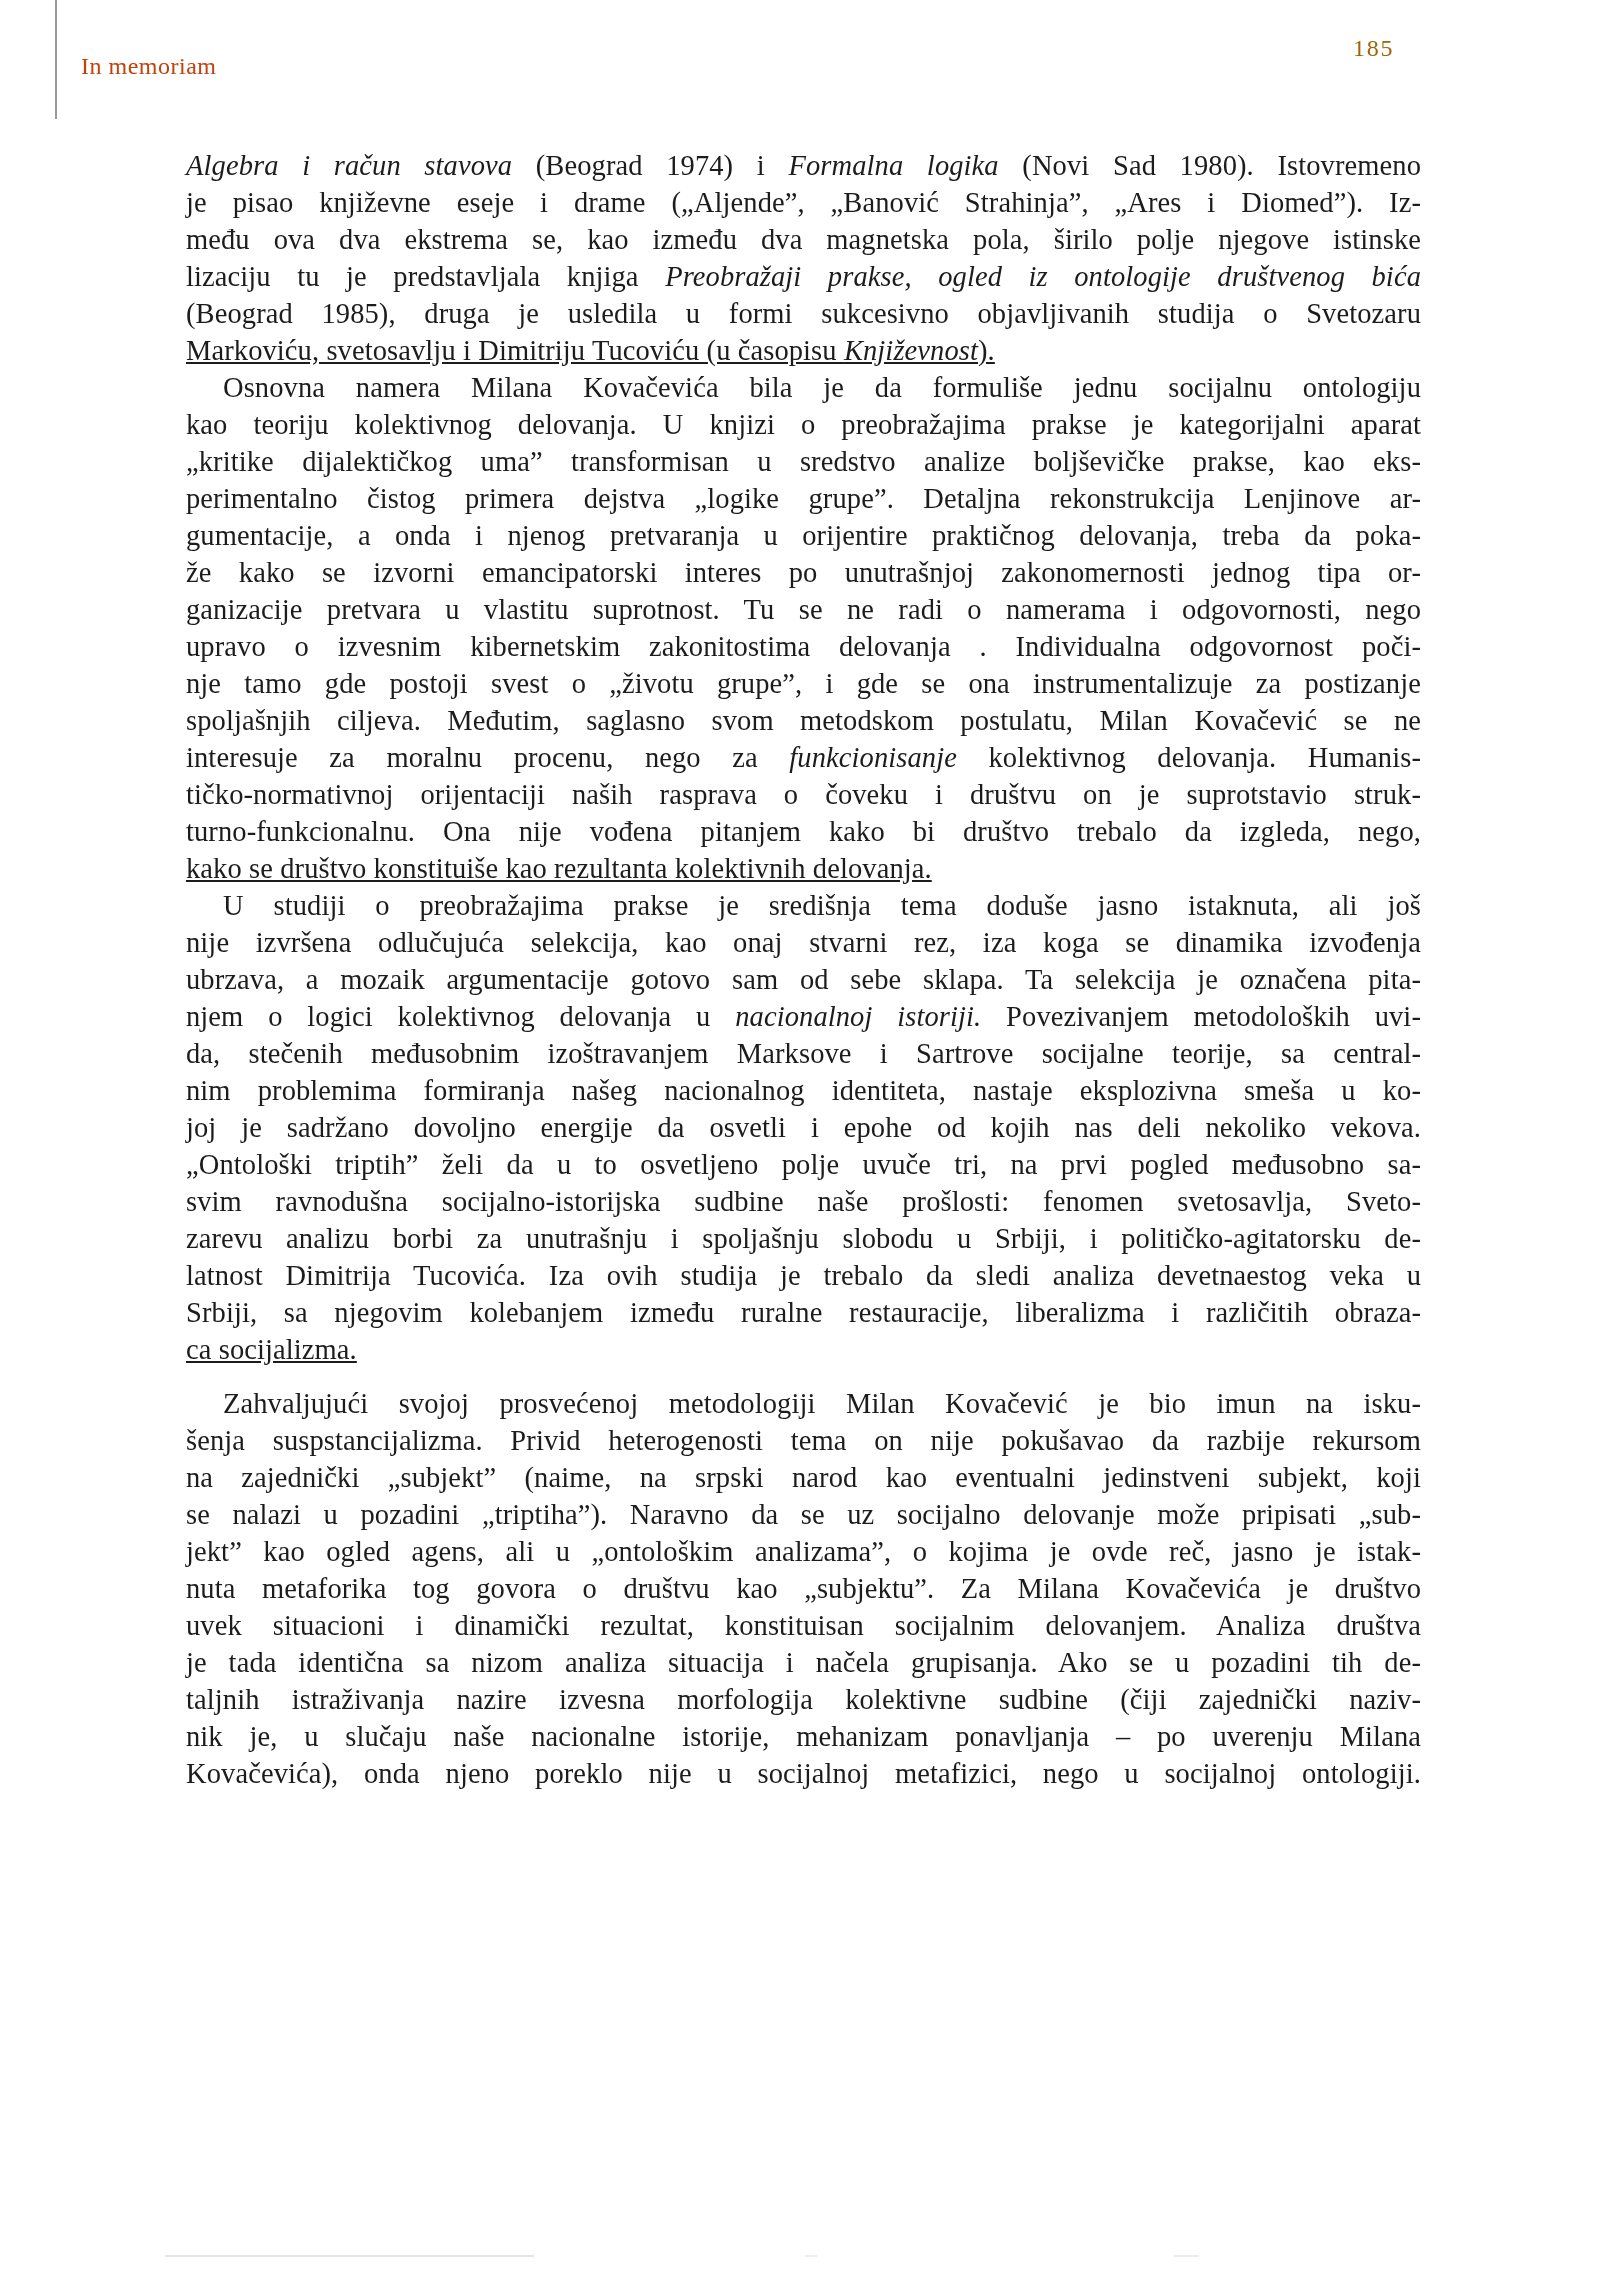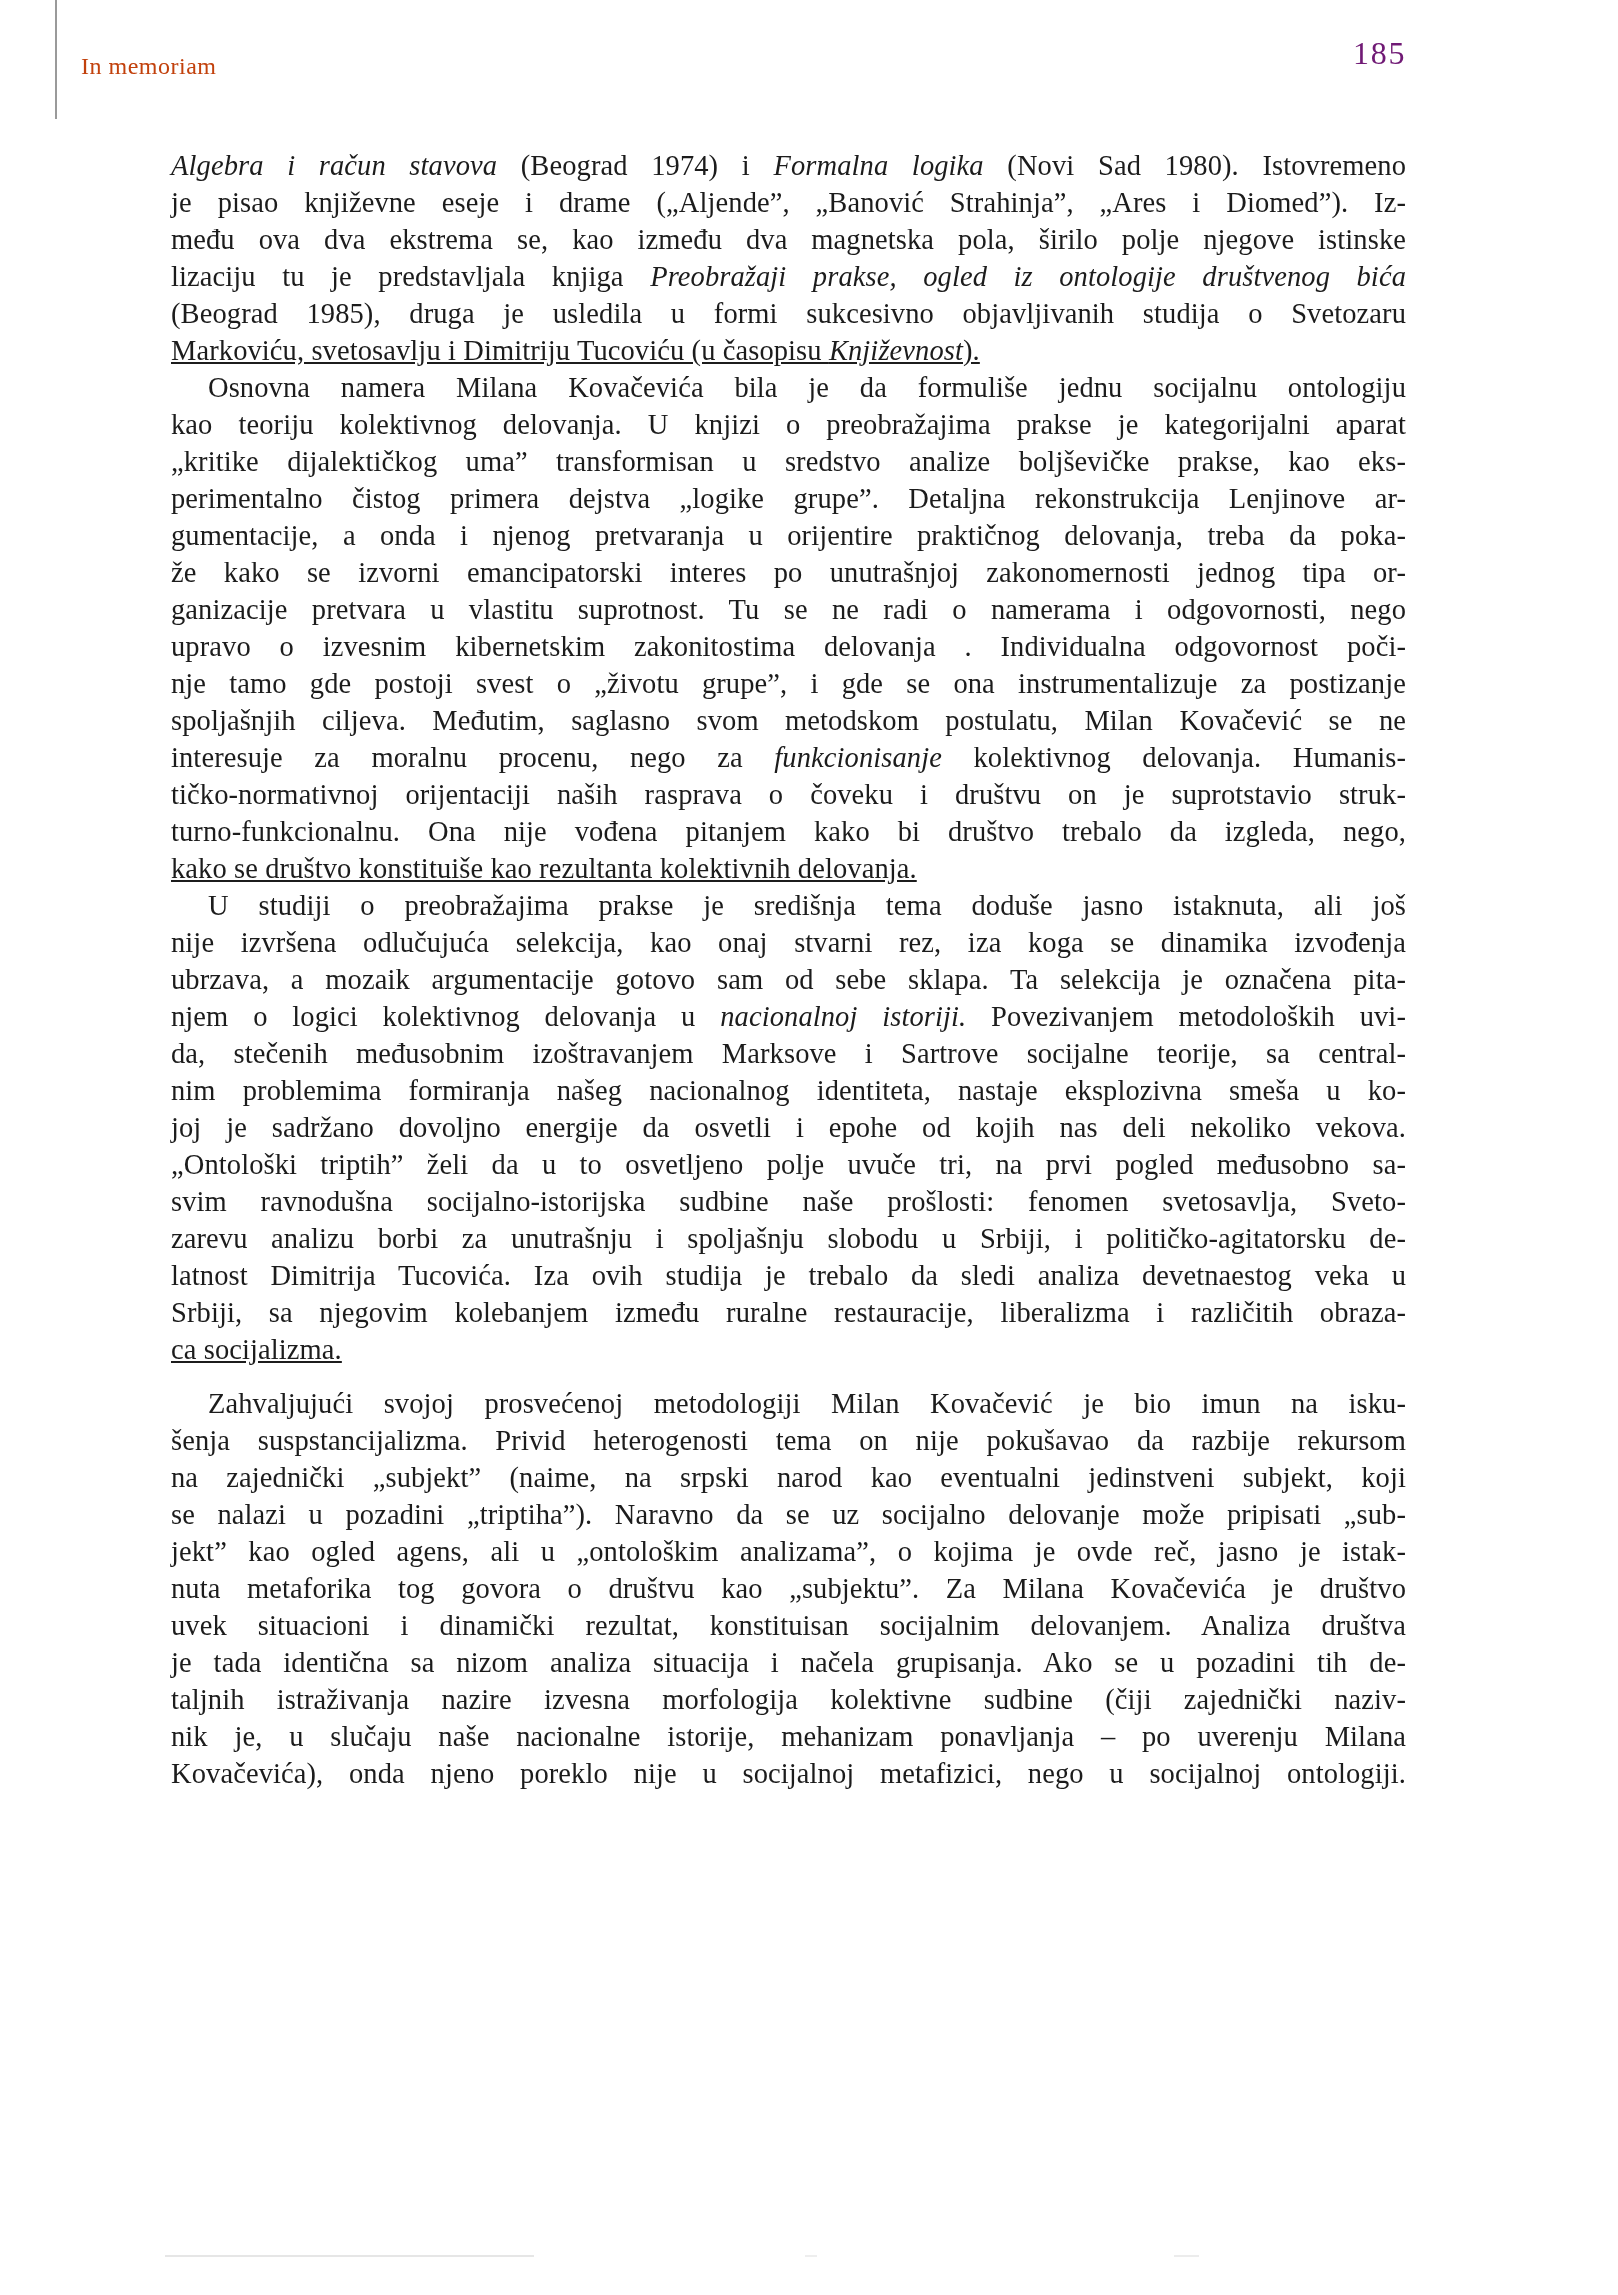--- a/index.html
+++ b/index.html
@@ -11,24 +11,24 @@
     .scan-edge {
       position: absolute; left: 55px; top: 0; width: 1.8px; height: 119px;
       background: #9a9a9a;
     }
     .running-head {
       position: absolute; left: 81px; top: 53px;
       font-size: 24px; color: #c2410c; letter-spacing: 0.5px;
     }
     .page-number {
       position: absolute; left: 1353px; top: 35px;
-      font-size: 32px; color: #701a75; letter-spacing: 1.8px;
+      font-size: 24px; color: #a16207; letter-spacing: 1.8px;
     }
     .body-text {
-      position: absolute; left: 171px; top: 147px; width: 1235px;
+      position: absolute; left: 186px; top: 147px; width: 1235px;
     }
     .line {
       display: block; height: 37px; line-height: 37px;
       font-size: 28.5px; white-space: nowrap;
       text-align: justify; text-align-last: justify;
       letter-spacing: 0.1px;
     }
     .line.last { text-align-last: left; text-decoration: underline; }
     .line.indent { padding-left: 37px; }
     .gap { display: block; height: 16.5px; }

